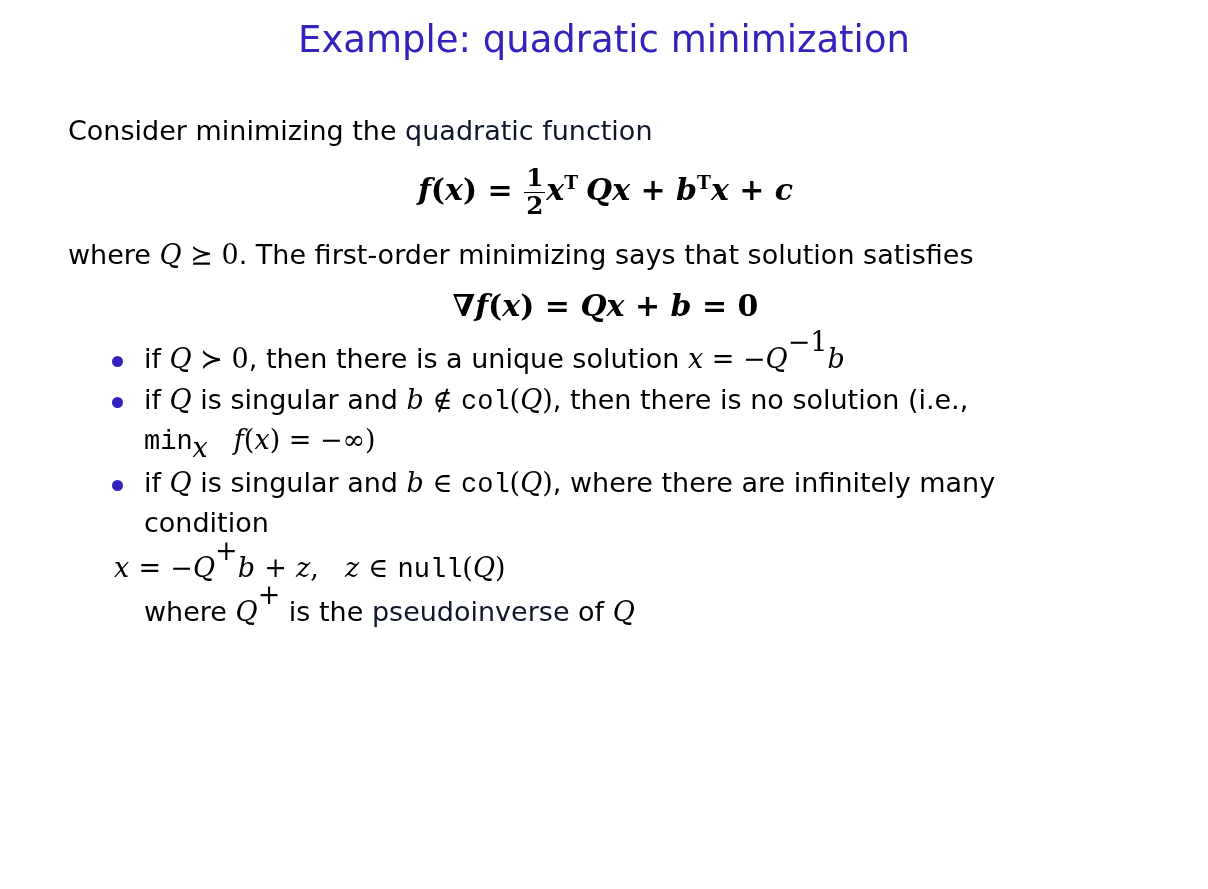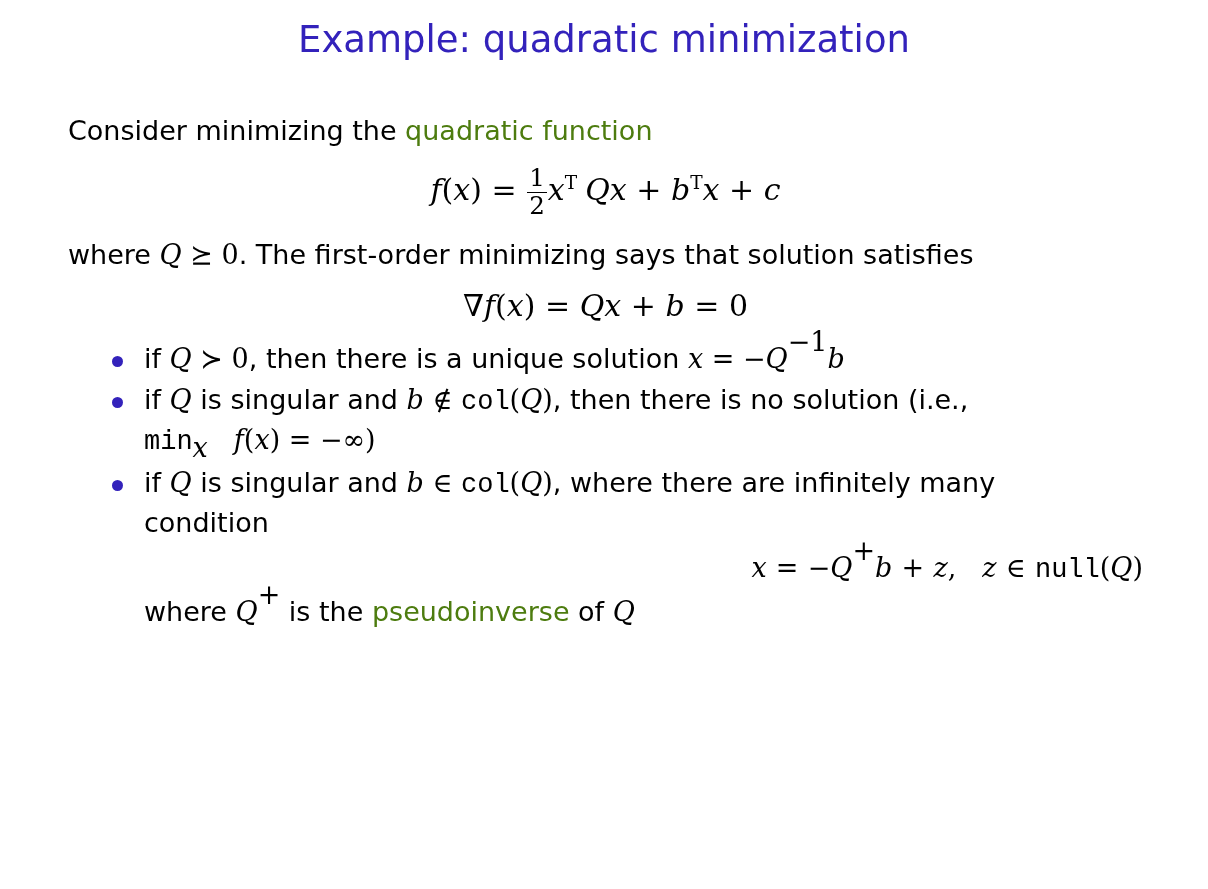--- a/index.html
+++ b/index.html
@@ -11,21 +11,21 @@
     width: 1208px;
     height: 889px;
     font-family: "DejaVu Sans", sans-serif;
     color: #000000;
     overflow: hidden;
     position: relative;
   }
   .math   { font-family: "DejaVu Serif", serif; font-style: italic; }
   .mathup { font-family: "DejaVu Serif", serif; font-style: normal; }
   .mathop { font-family: Liberation Mono, monospace; font-style: normal; }
-  .red    { color: #4d7c0f; }
+  .red    { color: #0f172a; }
 
   sup.sup  { font-size: 0.62em; vertical-align: 0.62em; line-height: 0; }
   sub.sub  { font-size: 0.62em; vertical-align: -0.28em; line-height: 0; }
 
   
   #slide {
     position: absolute;
     inset: 0;
     padding: 0;
   }
@@ -61,20 +61,21 @@
   .para .math, .para .mathup, .para .mathop { font-size: 27px; }
 
   
   .display {
     text-align: center;
     margin: 16px 0 18px 0;
     font-family: "DejaVu Serif", serif;
     font-size: 30px;
     line-height: 1.05;
     white-space: nowrap;
+    font-weight: bold;
   }
   .display .math { font-size: 30px; }
 
   
   .frac {
     display: inline-block;
     vertical-align: -0.45em;
     text-align: center;
     font-style: normal;
     line-height: 1.0;
@@ -113,21 +114,21 @@
     width: 11px;
     height: 11px;
     border-radius: 50%;
     background: #3322bb;
   }
   ul.bullets > li .math,
   ul.bullets > li .mathup,
   ul.bullets > li .mathop { font-size: 27px; }
 
   .sub-display {
-    text-align: right;
+    text-align: left;
     margin: 6px 0 2px -30px;
     font-family: "DejaVu Serif", serif;
     font-size: 29px;
     white-space: nowrap;
   }
   .sub-display .math { font-size: 29px; }
 
   .sub-note {
     font-size: 27px;
     line-height: 38px;

